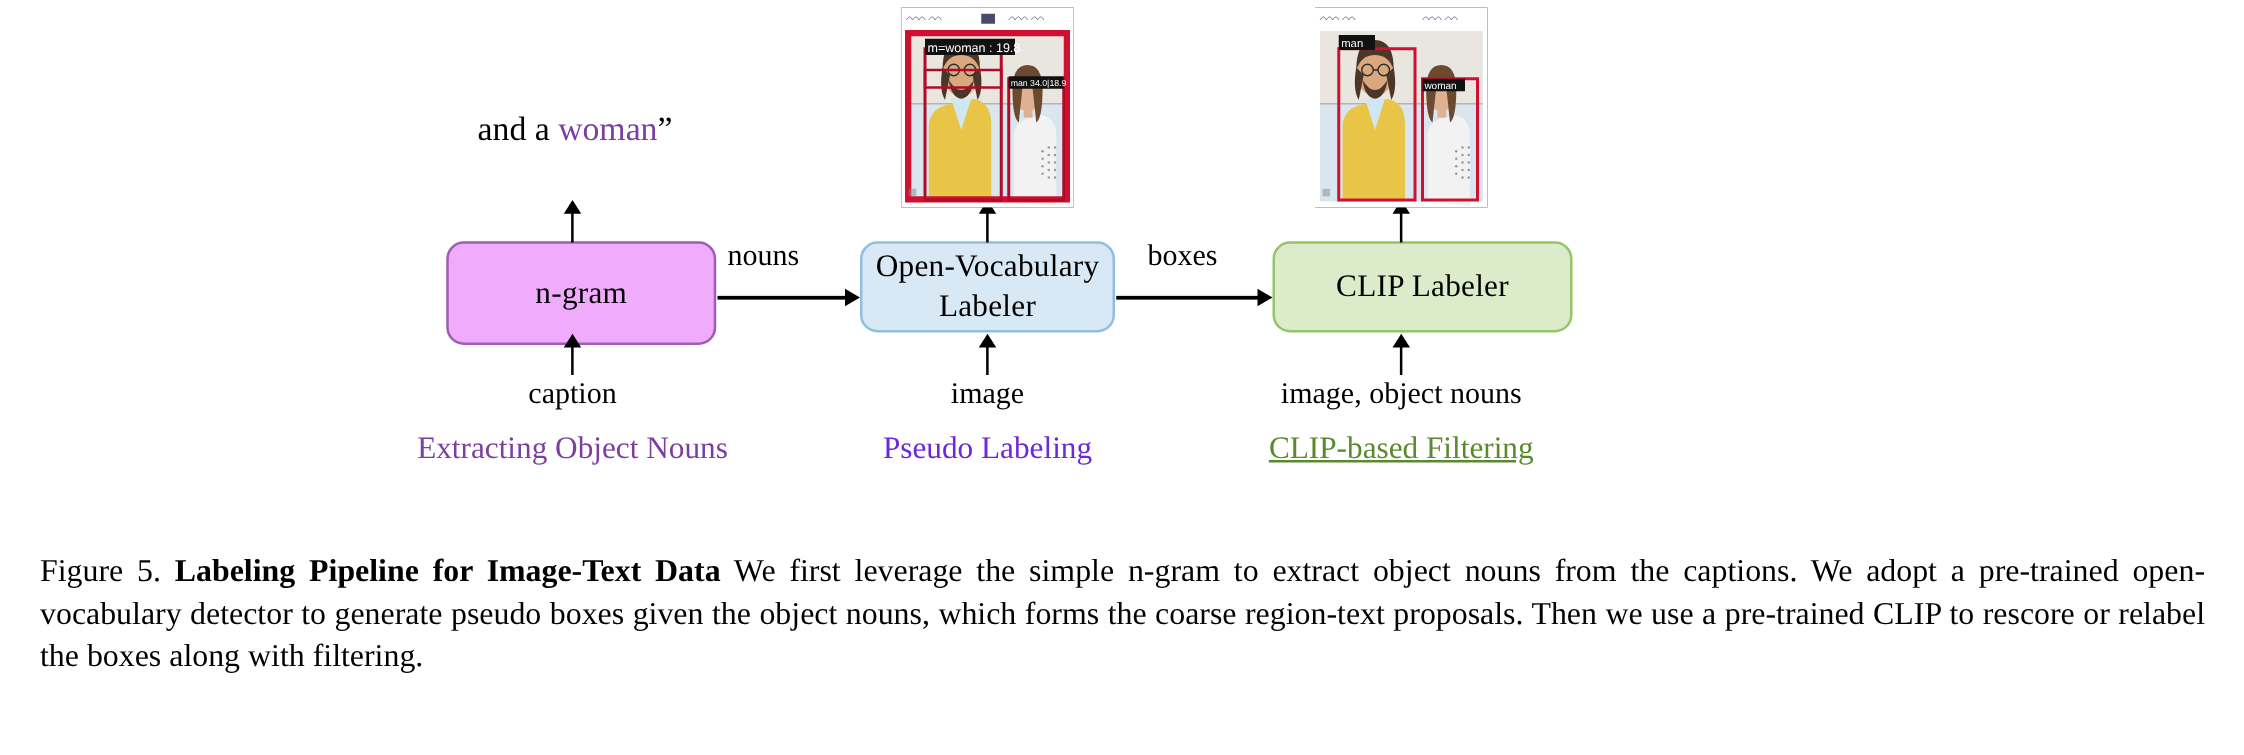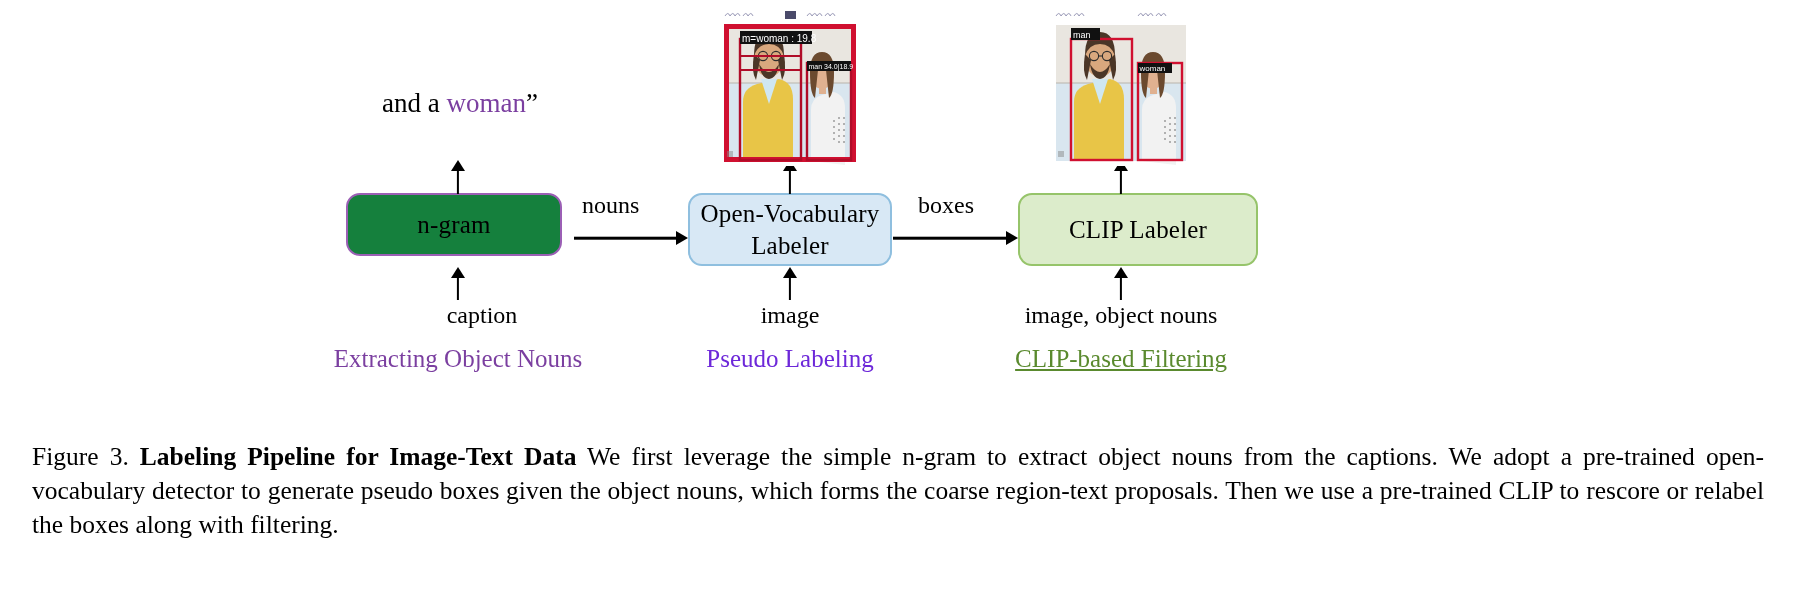--- a/index.html
+++ b/index.html
@@ -38,22 +38,22 @@
     box-sizing: border-box;
     display: flex;
     align-items: center;
     justify-content: center;
     text-align: center;
     font-size: 25px;
     line-height: 32px;
     letter-spacing: .2px;
   }
   #box-ngram {
-    left: 346px;  top: 193px;  width: 216px; height: 63px;
-    background: #15803d;
+    left: 357px;  top: 193px;  width: 216px; height: 83px;
+    background: #f0abfc;
     border: 2.2px solid #9b5fb5;
   }
   #box-ovl {
     left: 688px;  top: 193px;  width: 204px; height: 73px;
     background: #d8e8f5;
     border: 2.2px solid #8fbfdf;
   }
   #box-clip {
     left: 1018px; top: 193px;  width: 240px; height: 73px;
     background: #dceccb;
@@ -126,21 +126,21 @@
   #label-boxes { left: 918px; top: 192px; }
 
   
   .input-label {
     position: absolute;
     font-size: 24px;
     white-space: nowrap;
     text-align: center;
     transform: translateX(-50%);
   }
-  #in-label-1 { left: 458px;  top: 302px; margin-left: 24px; }
+  #in-label-1 { left: 458px;  top: 302px; }
   #in-label-2 { left: 790px;  top: 302px; }
   #in-label-3 { left: 1121px; top: 302px; }
 
   
   .stage-label {
     position: absolute;
     font-size: 25px;
     white-space: nowrap;
     transform: translateX(-50%);
   }
@@ -370,18 +370,18 @@
     <rect x="19" y="22" width="29" height="12" fill="#111111"></rect>
     <text x="21" y="31.5" font-family="Liberation Sans, sans-serif" font-size="9" fill="#ffffff">man</text>
     <rect x="86" y="57" width="34" height="10" fill="#111111"></rect>
     <text x="87.5" y="65" font-family="Liberation Sans, sans-serif" font-size="8" fill="#ffffff">woman</text>
 
     <rect x="6" y="145" width="6" height="6" fill="#8a8a8a" opacity="0.5"></rect>
   </svg>
 </div>
 
 <div id="figure-caption">
-  <span>Figure 3.</span>
+  <span>Figure 5.</span>
   <b>Labeling Pipeline for Image-Text Data</b>
   <span>We first leverage the simple n-gram to extract object nouns from the captions. We adopt</span>
   <span>a pre-trained open-vocabulary detector to generate pseudo boxes given the object nouns, which forms the coarse region-text proposals.</span>
   <span>Then we use a pre-trained CLIP to rescore or relabel the boxes along with filtering.</span>
 </div>
 
 </body></html>

